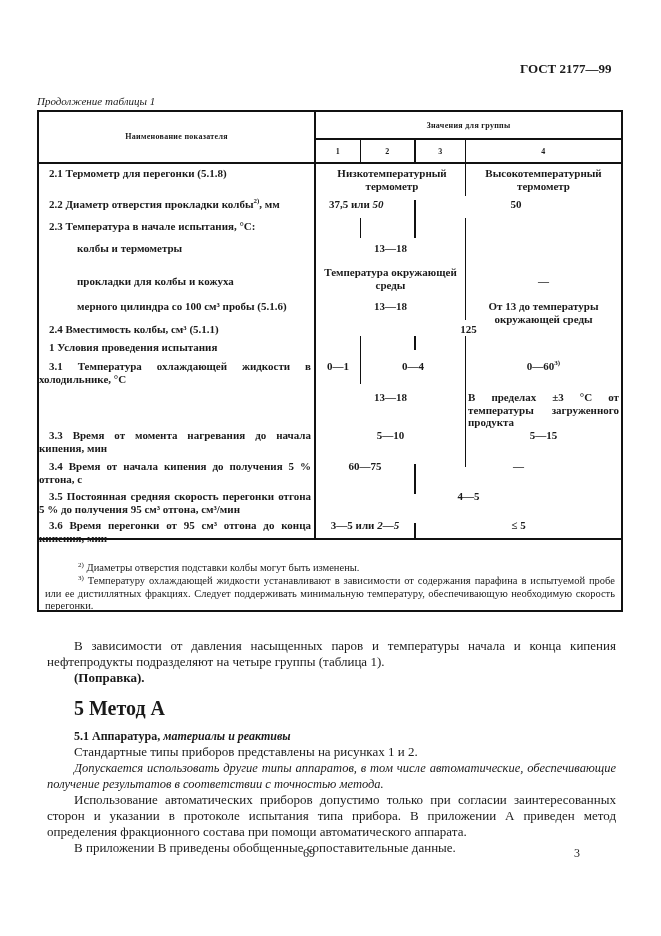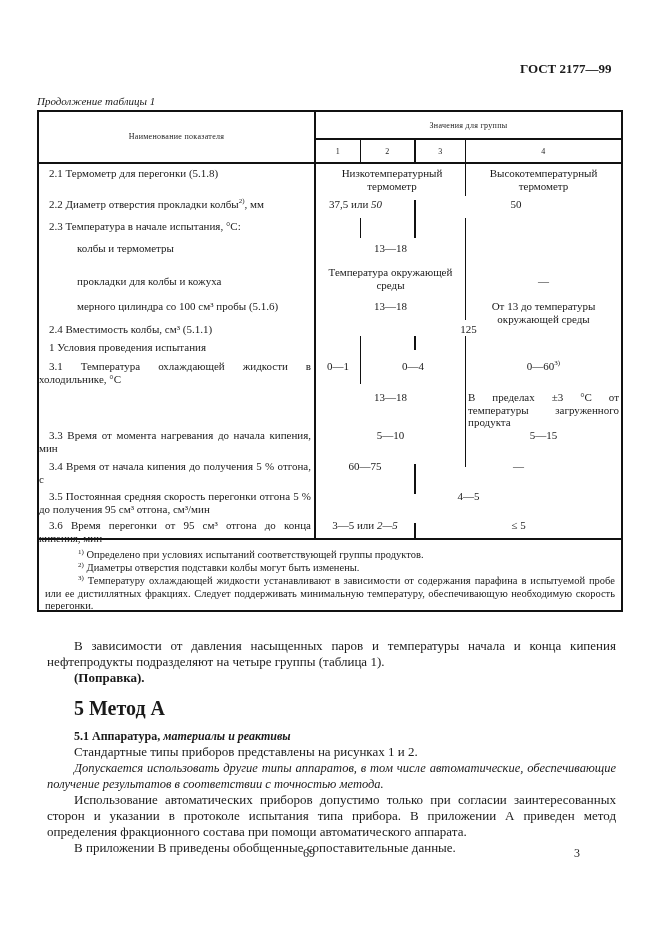--- a/index.html
+++ b/index.html
@@ -3,21 +3,21 @@
 <meta charset="utf-8">
 <style>
   html, body { margin:0; padding:0; background:#ffffff; }
   body { width:661px; height:936px; position:relative; overflow:hidden;
          font-family:"Liberation Serif", serif; color:#1a1a1a; }
   .abs { position:absolute; }
   .hdr-code { left:520px; top:61px; font-size:13px; font-weight:bold; }
   .cont { left:37px; top:95px; font-size:11px; font-style:italic; }
   .tbl { left:37px; top:110px; width:586px; height:502px; }
   .ln { position:absolute; background:#111; }
-  .t { position:absolute; font-size:11px; line-height:12.5px; }
+  .t { position:absolute; font-size:11px; line-height:12.5px;font-weight:bold; }
   .c { text-align:center; }
   .j { text-align:justify; text-align-last:left; }
   .small { font-size:8px; letter-spacing:0.3px; }
   sup { font-size:7px; vertical-align:super; line-height:0; }
   .fn { position:absolute; left:8px; width:570px; font-size:10.5px; line-height:12.5px; }
   .para { position:absolute; left:47px; width:569px; font-size:13px; line-height:16px; }
   .ind { text-indent:27px; }
   .justify { text-align:justify; }
   .bold { font-weight:bold; }
   .ital { font-style:italic; }
@@ -103,21 +103,20 @@
   <div class="t c" style="left:279px;top:350px;width:98px">60—75</div>
   <div class="t c" style="left:379px;top:350px;width:205px">—</div>
 
   <div class="t j" style="left:2px;top:380px;width:272px;text-indent:10px">3.5 Постоянная средняя скорость перегонки отгона 5 % до получения 95 см³ отгона, см³/мин</div>
   <div class="t c" style="left:279px;top:380px;width:305px">4—5</div>
 
   <div class="t j" style="left:2px;top:409px;width:272px;text-indent:10px">3.6 Время перегонки от 95 см³ отгона до конца кипения, мин</div>
   <div class="t c" style="left:279px;top:409px;width:98px"><span>3—5 или </span><span class="ital">2—5</span></div>
   <div class="t c" style="left:379px;top:409px;width:205px">≤ 5</div>
 
-  <div class="fn" style="top:439px;text-indent:33px"><sup>1)</sup><span> Определено при условиях испытаний соответствующей группы продуктов.</span></div>
   <div class="fn" style="top:452px;text-indent:33px"><sup>2)</sup><span> Диаметры отверстия подставки колбы могут быть изменены.</span></div>
   <div class="fn justify" style="top:465px;text-indent:33px"><sup>3)</sup><span> Температуру охлаждающей жидкости устанавливают в зависимости от содержания парафина в испытуемой пробе или ее дистиллятных фракциях. Следует поддерживать минимальную температуру, обеспечивающую необходимую скорость перегонки.</span></div>
 </div>
 
 <div class="para ind justify" style="top:638px">В зависимости от давления насыщенных паров и температуры начала и конца кипения нефтепродукты подразделяют на четыре группы (таблица 1).</div>
 <div class="para bold" style="top:670px;left:74px;width:300px">(Поправка).</div>
 <div class="para bold" style="top:699px;left:74px;font-size:20px;line-height:18px">5  Метод А</div>
 <div class="para bold" style="top:728px;left:74px;font-size:12px"><span>5.1 Аппаратура, </span><span class="ital">материалы и реактивы</span></div>
 <div class="para ind" style="top:744px">Стандартные типы приборов представлены на рисунках 1 и 2.</div>
 <div class="para ind ital justify" style="top:760px;font-size:12.5px">Допускается использовать другие типы аппаратов, в том числе автоматические, обеспечивающие получение результатов в соответствии с точностью метода.</div>

